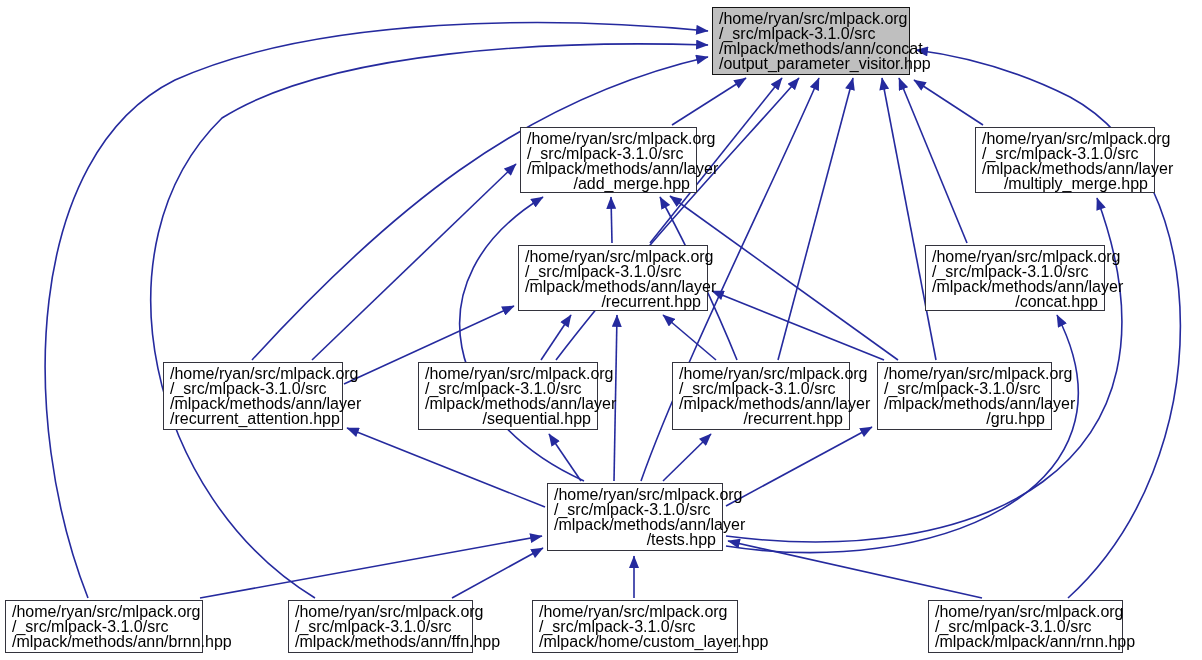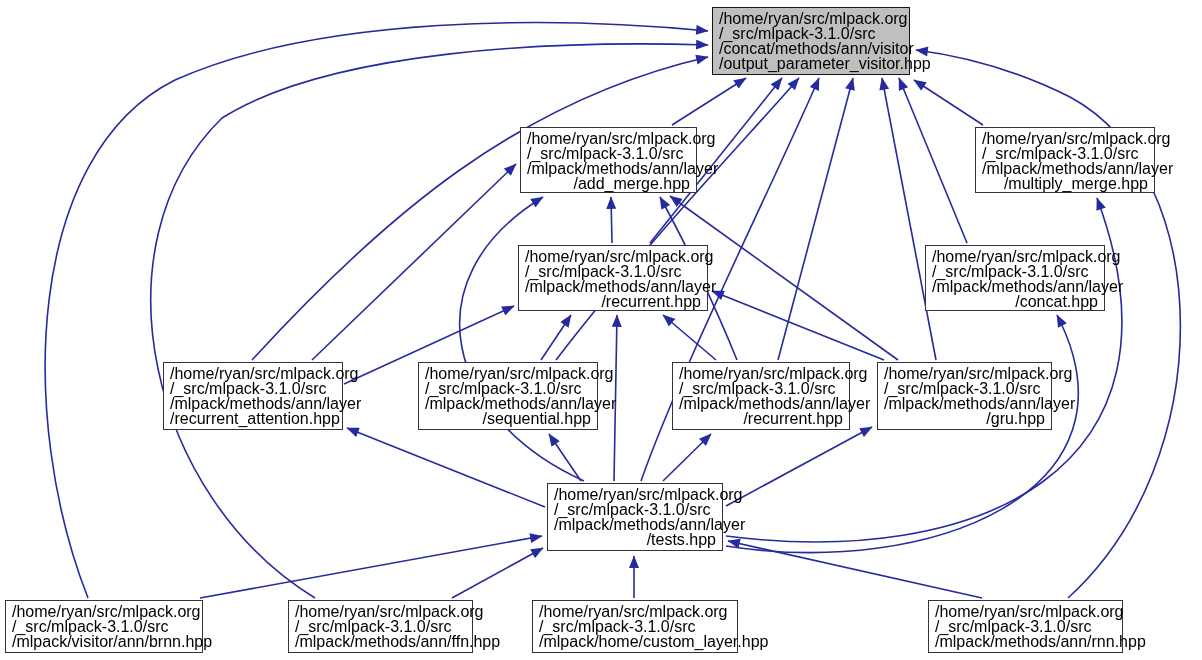--- a/index.html
+++ b/index.html
@@ -82,21 +82,21 @@
       <path d="M 200 598 L 542 536" marker-end="url(#arrow)"></path>
       <path d="M 452 598 L 543 548" marker-end="url(#arrow)"></path>
       <path d="M 634 598 L 634 556" marker-end="url(#arrow)"></path>
       <path d="M 982 598 L 728 541" marker-end="url(#arrow)"></path>
     </g>
   </svg>
 
   <div class="gnode root" style="left:712px; top:7px; width:198px; height:68px;">
     <span class="ln">/home/ryan/src/mlpack.org</span>
     <span class="ln">/_src/mlpack-3.1.0/src</span>
-    <span class="ln">/concat/methods/ann/visitor</span>
+    <span class="ln">/mlpack/methods/ann/concat</span>
     <span class="ln">/output_parameter_visitor.hpp</span>
   </div>
 
   <div class="gnode" style="left:520px; top:127px; width:177px; height:66px;">
     <span class="ln">/home/ryan/src/mlpack.org</span>
     <span class="ln">/_src/mlpack-3.1.0/src</span>
     <span class="ln">/mlpack/methods/ann/layer</span>
     <span class="ln">/add_merge.hpp</span>
   </div>
 
@@ -152,34 +152,34 @@
   <div class="gnode" style="left:547px; top:483px; width:176px; height:68px;">
     <span class="ln">/home/ryan/src/mlpack.org</span>
     <span class="ln">/_src/mlpack-3.1.0/src</span>
     <span class="ln">/mlpack/methods/ann/layer</span>
     <span class="ln">/tests.hpp</span>
   </div>
 
   <div class="gnode" style="left:5px; top:600px; width:198px; height:53px;">
     <span class="ln">/home/ryan/src/mlpack.org</span>
     <span class="ln">/_src/mlpack-3.1.0/src</span>
-    <span class="ln">/mlpack/visitor/ann/brnn.hpp</span>
+    <span class="ln">/mlpack/methods/ann/brnn.hpp</span>
   </div>
 
   <div class="gnode" style="left:288px; top:600px; width:185px; height:53px;">
     <span class="ln">/home/ryan/src/mlpack.org</span>
     <span class="ln">/_src/mlpack-3.1.0/src</span>
     <span class="ln">/mlpack/methods/ann/ffn.hpp</span>
   </div>
 
   <div class="gnode" style="left:532px; top:600px; width:206px; height:53px;">
     <span class="ln">/home/ryan/src/mlpack.org</span>
     <span class="ln">/_src/mlpack-3.1.0/src</span>
     <span class="ln">/mlpack/home/custom_layer.hpp</span>
   </div>
 
   <div class="gnode" style="left:928px; top:600px; width:195px; height:53px;">
     <span class="ln">/home/ryan/src/mlpack.org</span>
     <span class="ln">/_src/mlpack-3.1.0/src</span>
-    <span class="ln">/mlpack/methods/ann/rnn.hpp</span>
+    <span class="ln">/mlpack/mlpack/ann/rnn.hpp</span>
   </div>
 
 </div>
 
 </body></html>

